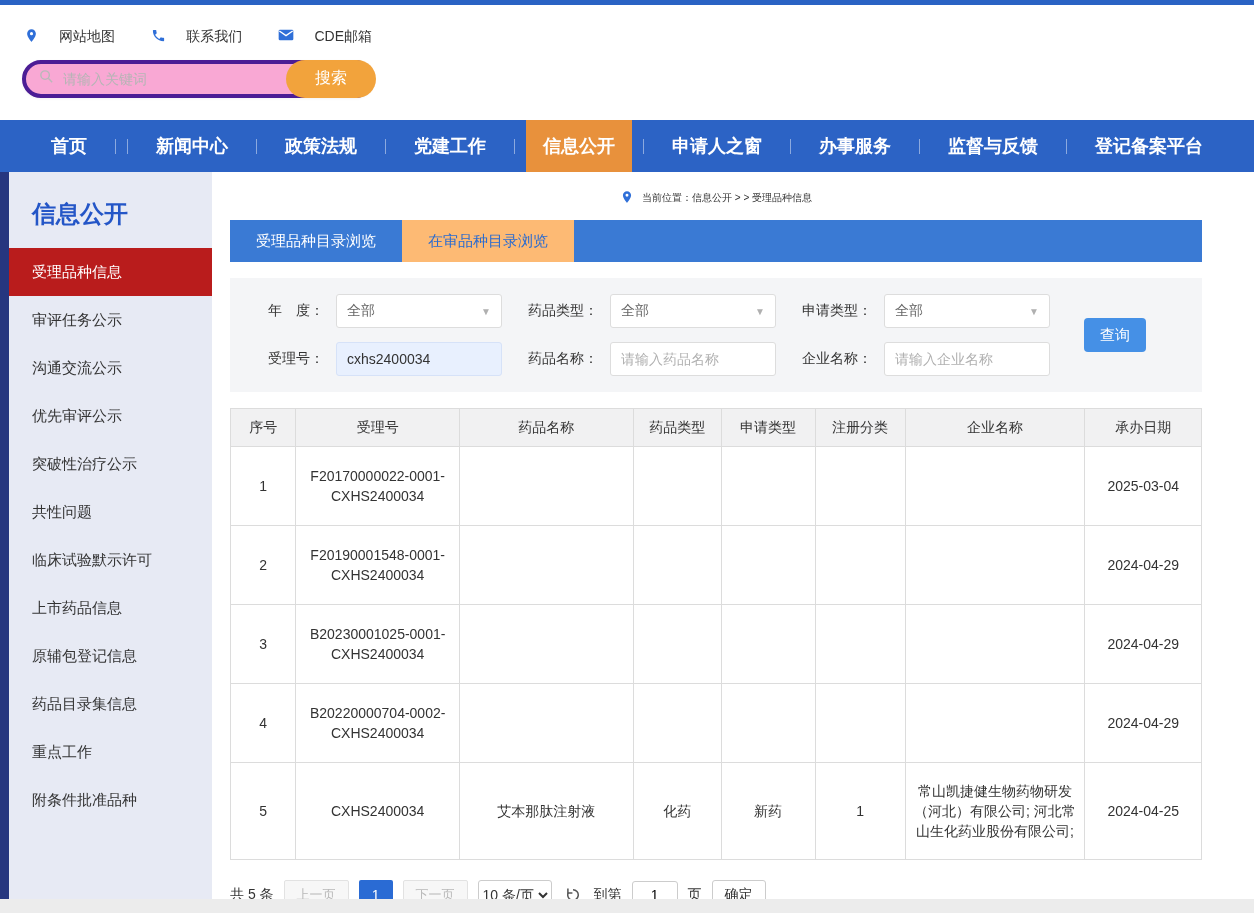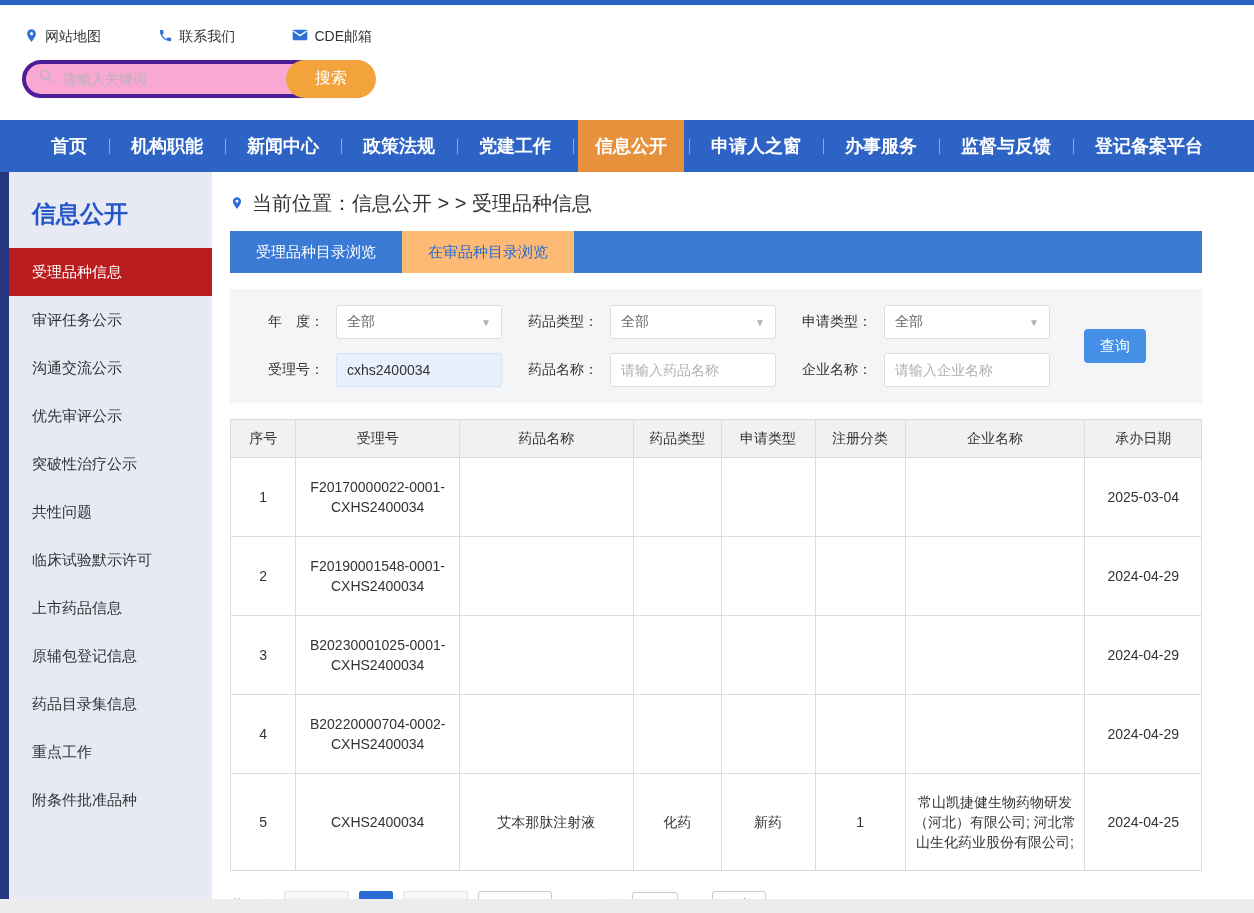--- a/index.html
+++ b/index.html
@@ -15,21 +15,21 @@
   
   .site-header { height:115px; flex:none; display:flex; align-items:center;
     justify-content:space-between; padding:0 44px 0 22px; background:#fff; }
   .brand { display:flex; align-items:center; gap:20px; }
   .logo { width:72px; height:72px; flex:none; }
   .brand-title { font-size:30px; font-weight:bold; color:#0f0f0f; letter-spacing:2px; }
   .brand-sub { font-size:19px; font-weight:bold; color:#3134c0; letter-spacing:1px; margin-top:8px; }
   .header-right { width:352px; display:flex; flex-direction:column; gap:14px; }
   .quick-links { display:flex; justify-content:space-between; align-items:center;
     font-size:14px; color:#333; padding:0 2px; }
-  .quick-link { display:flex; align-items:center; gap:6px; cursor:pointer; }
+  .quick-link { display:flex; align-items:center; gap:20px; cursor:pointer; }
   .search-bar { position:relative; height:38px; }
   .search-pill { position:absolute; inset:0; border:4px solid #4c1d95; border-radius:19px;
     background:#f9a8d4; display:flex; align-items:center; padding-left:12px;
     box-shadow:0 1px 3px rgba(0,0,0,.05); }
   .search-input { border:none; outline:none; flex:1; font-size:14px; color:#333;
     background:transparent; padding:0 96px 0 8px; }
   .search-input::placeholder { color:#b5b5b5; }
   .search-btn { position:absolute; right:-2px; top:0; height:38px; width:90px; border:none;
     border-radius:19px; background:#f2a33c; color:#fff; font-size:16px; cursor:pointer; }
 
@@ -44,21 +44,21 @@
   
   .content-wrap { display:flex; height:727px; flex:none; }
   .sidebar { width:212px; flex:none; background:#e7eaf4; position:relative; padding-top:14px; }
   .sidebar-accent { position:absolute; left:0; top:0; bottom:0; width:9px; background:#26367f; }
   .sidebar-title { font-size:24px; font-weight:bold; color:#2456c7; padding:12px 0 18px 32px; }
   .side-list { list-style:none; margin:0; padding:0; }
   .side-item { height:48px; line-height:48px; padding-left:32px; font-size:15px; color:#333; cursor:pointer; }
   .side-item.active { background:#b91c1c; color:#fff; }
 
   .main { flex:1; padding:18px 52px 0 18px; overflow:hidden; }
-  .breadcrumb { display:flex; align-items:center; gap:8px; font-size:20px; color:#333; margin-bottom:14px; }
+  .breadcrumb { display:flex; align-items:center; gap:8px; font-size:10px; color:#333; margin-bottom:14px;justify-content:center; }
 
   
   .tabbar { background:#3a7ad4; height:42px; display:flex; }
   .tab { padding:0 26px; display:flex; align-items:center; color:#fff; font-size:15px; cursor:pointer;text-align:center; }
   .tab.active { background:#fdba74; color:#2a6bd0; }
 
   
   .filters { margin-top:16px; background:#f4f5f7; padding:16px 0 16px 14px; position:relative; }
   .filter-grid { display:grid; grid-template-columns:86px 166px 96px 166px 96px 166px;
     column-gap:6px; row-gap:14px; align-items:center; }
@@ -148,21 +148,20 @@
           <input class="search-input" placeholder="请输入关键词" style="">
         </div>
         <button class="search-btn">搜索</button>
       </div>
     </div>
   </header>
 
   <nav class="main-nav">
       <a class="nav-item">首页</a>
       <span class="nav-sep"></span>
-      <a class="nav-item">机构职能</a>
       <span class="nav-sep"></span>
       <a class="nav-item">新闻中心</a>
       <span class="nav-sep"></span>
       <a class="nav-item">政策法规</a>
       <span class="nav-sep"></span>
       <a class="nav-item">党建工作</a>
       <span class="nav-sep"></span>
       <a class="nav-item active">信息公开</a>
       <span class="nav-sep"></span>
       <a class="nav-item">申请人之窗</a>

